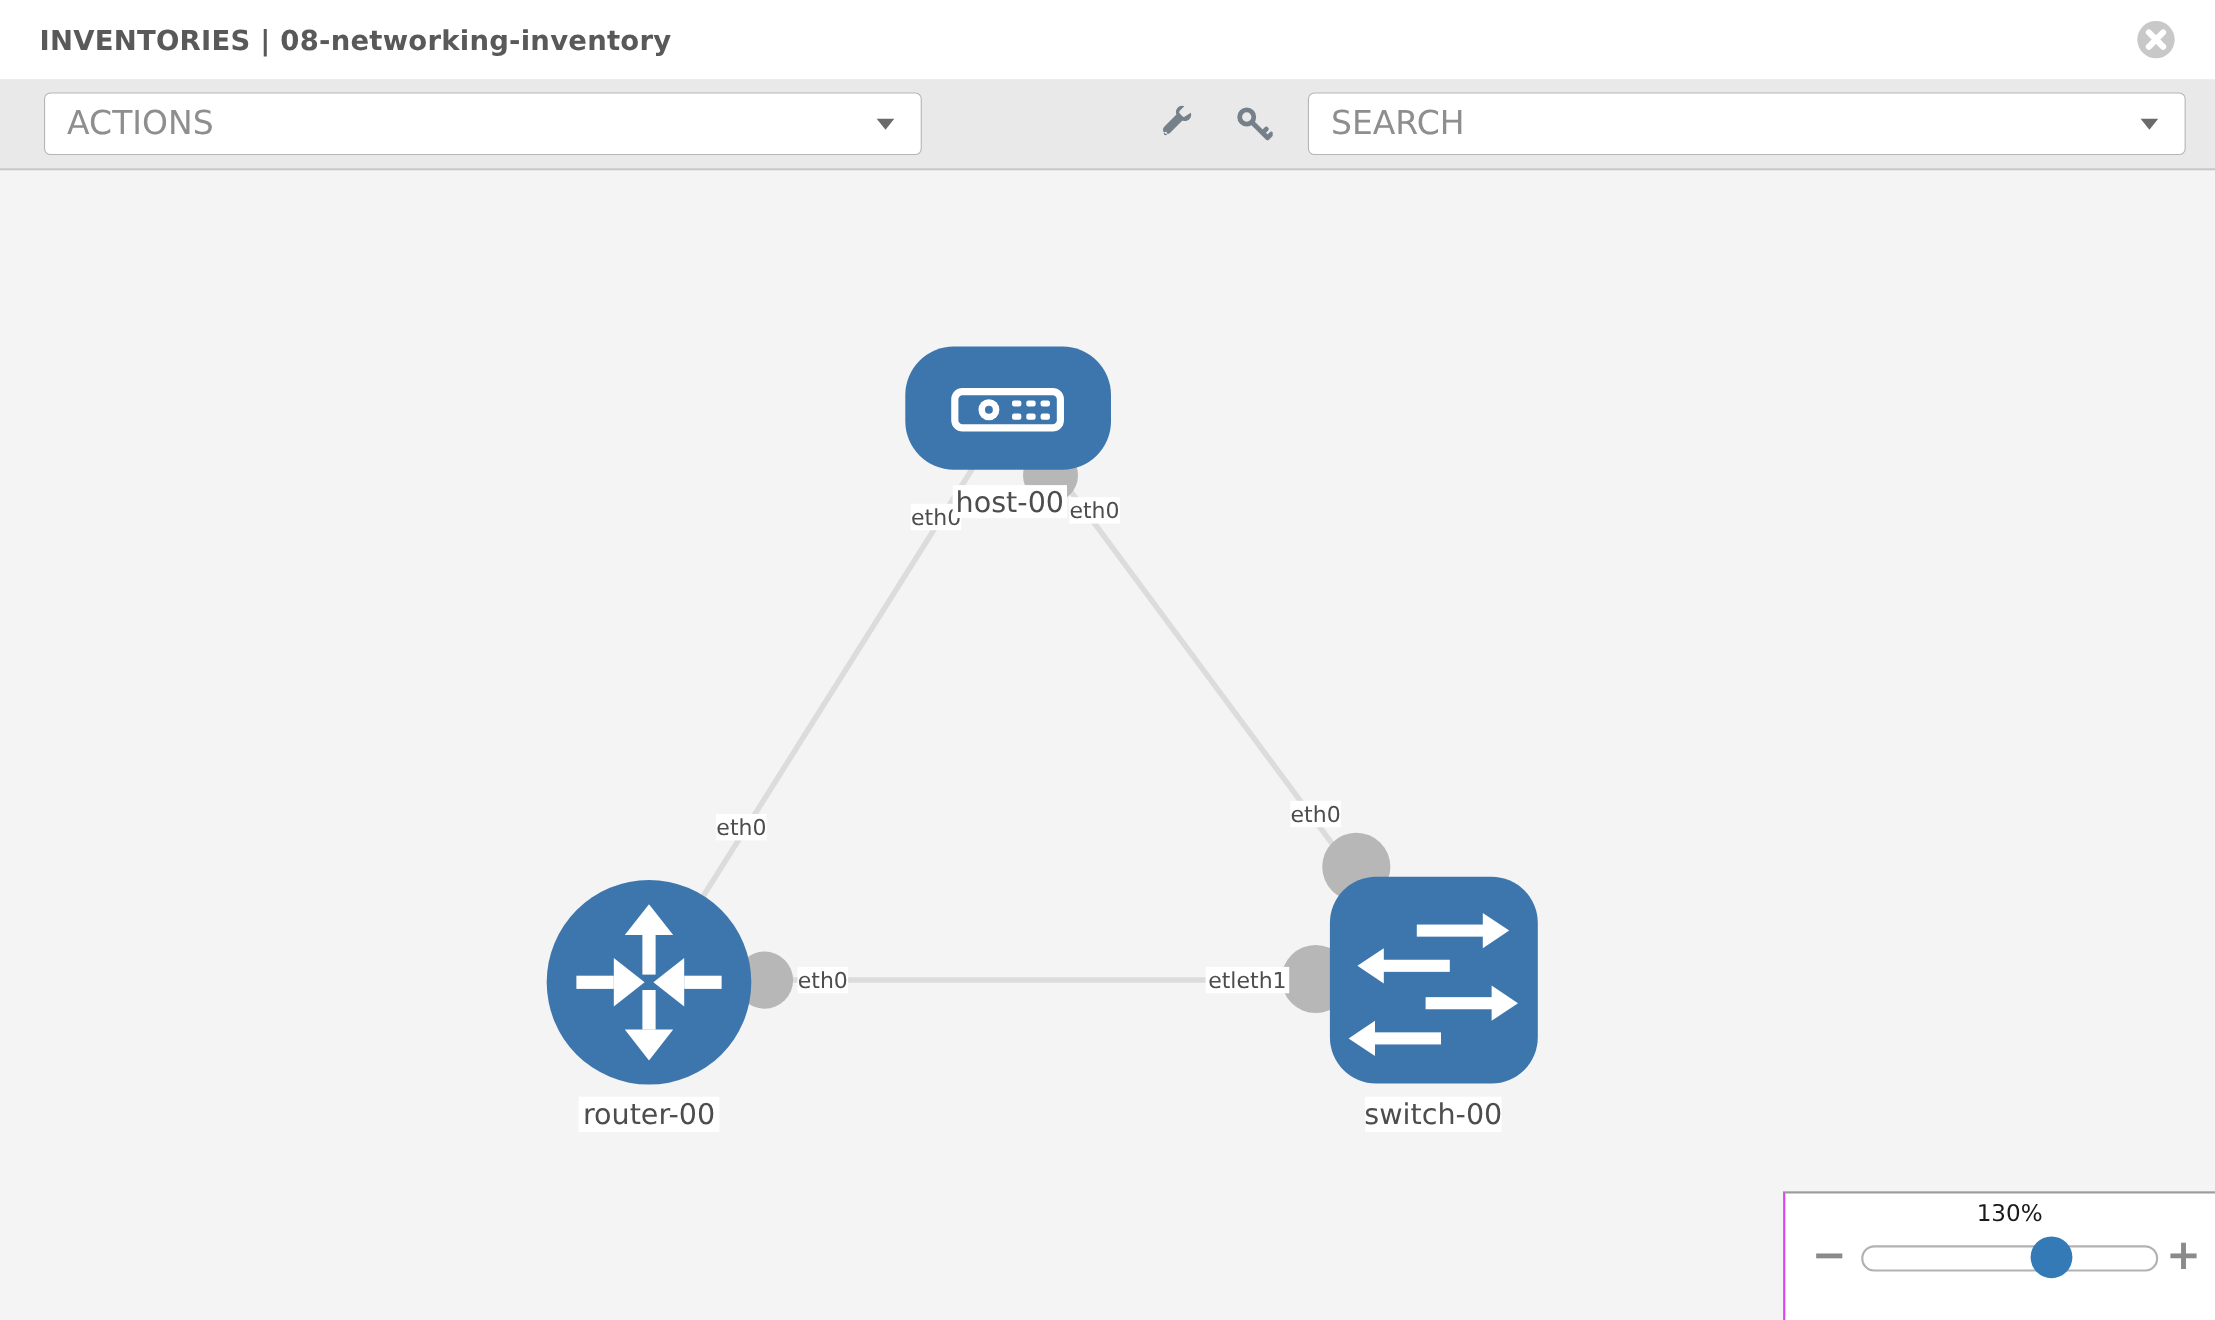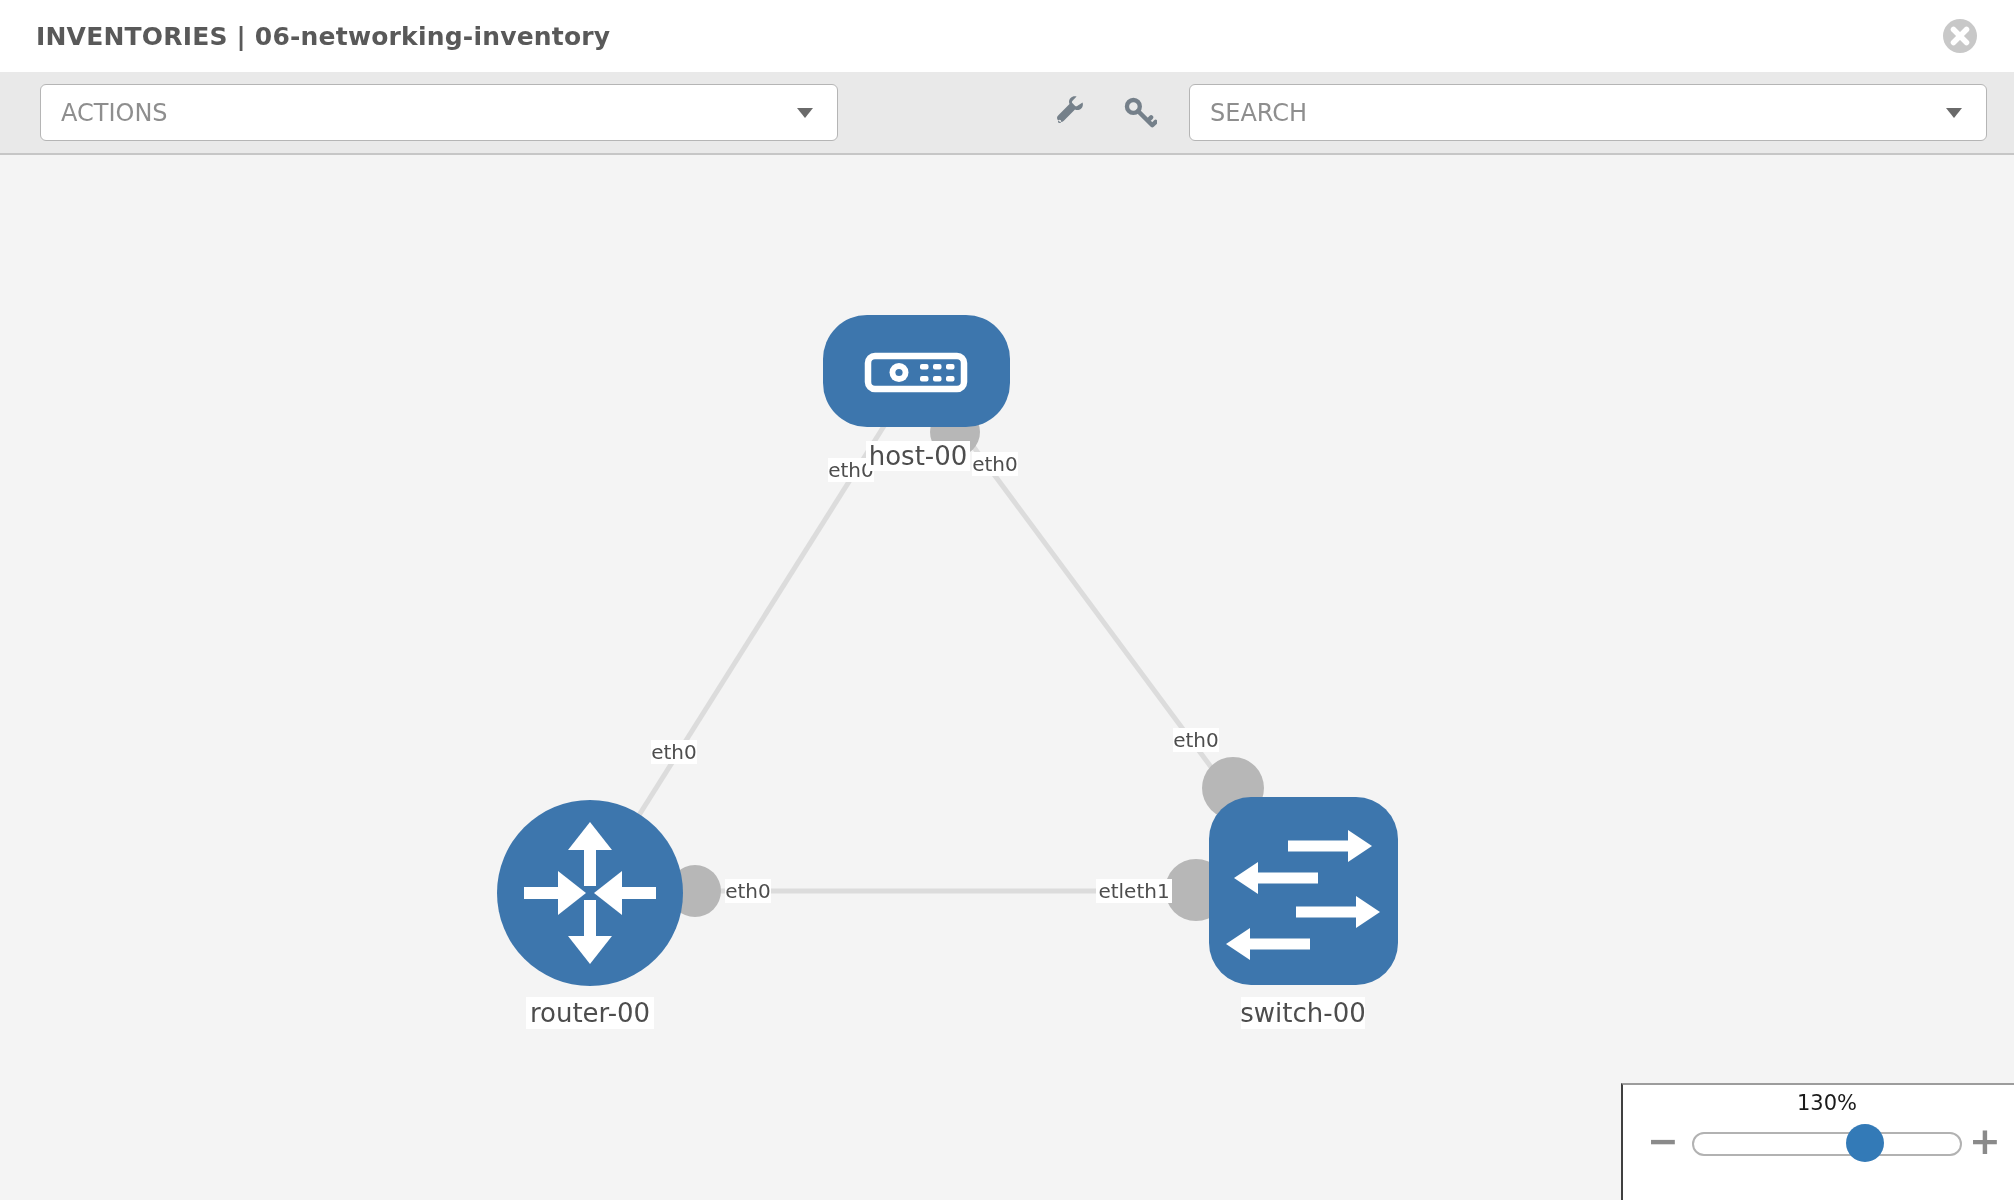--- a/index.html
+++ b/index.html
@@ -11,59 +11,59 @@
     justify-content:space-between;padding:0 36px;box-sizing:border-box;}
   .title{font-size:25px;font-weight:bold;color:#595959;letter-spacing:.2px;}
   .close-btn{width:36px;height:36px;cursor:pointer;flex:0 0 auto;}
 
   
   .toolbar{height:83px;background:#e9e9e9;border-bottom:2px solid #c6c6c6;
     display:flex;align-items:center;padding-left:40px;box-sizing:border-box;}
   .select-box{height:57px;background:#ffffff;border:1px solid #b5b5b5;border-radius:6px;
     display:flex;align-items:center;justify-content:space-between;
     padding:0 24px 0 20px;box-sizing:border-box;cursor:pointer;}
-  .select-box .lbl{font-size:24px;color:#8e8e8e;}
+  .select-box .lbl{font-size:30px;color:#8e8e8e;}
   .caret{width:0;height:0;border-left:8px solid transparent;border-right:8px solid transparent;
     border-top:10px solid #6a6a6a;}
   .actions-box{width:798px;}
   .search-box{width:798px;margin-left:32px;}
   .tool-icon{width:34px;height:34px;cursor:pointer;}
   .icon-wrench{margin-left:213px;}
   .icon-key{margin-left:38px;}
 
   
   .canvas{position:relative;width:2014px;height:1045px;background:#f4f4f4;overflow:hidden;}
   svg text{font-family:"DejaVu Sans","Liberation Sans",sans-serif;fill:#4d4d4d;}
   .net-label{font-size:20px;}
   .node-label{font-size:26px;}
   .link{stroke:#dcdcdc;stroke-width:5;}
   .iface{fill:#b7b7b7;}
   .node{fill:#3d76ad;}
 
   
   .zoom-panel{position:absolute;right:0;bottom:0;width:391px;height:115px;background:#ffffff;
-    border-top:2px solid #9c9c9c;border-left:2px solid #404040;box-sizing:content-box;}
+    border-top:2px solid #9c9c9c;border-left:2px solid #d946ef;box-sizing:content-box;}
   .zoom-percent{position:absolute;left:69px;top:6px;width:270px;text-align:center;
     font-size:21px;color:#1a1a1a;}
   .zoom-minus,.zoom-plus{position:absolute;top:36px;width:34px;text-align:center;
     font-size:38px;font-weight:bold;color:#8a8a8a;cursor:pointer;line-height:40px;}
   .zoom-minus{left:23px;}
   .zoom-plus{left:345px;}
   .zoom-track{position:absolute;left:69px;top:47px;width:266px;height:20px;background:#ffffff;
     border:2px solid #b2b2b2;border-radius:12px;cursor:pointer;}
   .zoom-thumb{position:absolute;left:223px;top:39px;width:38px;height:38px;border-radius:50%;
     background:#337ab7;cursor:grab;}
 </style>
 </head>
 <body>
 
 <div class="app">
 
   <div class="header">
-    <div class="title">INVENTORIES | 06-networking-inventory</div>
+    <div class="title">INVENTORIES | 08-networking-inventory</div>
     <svg class="close-btn" viewBox="0 0 36 36">
       <circle cx="18" cy="18" r="17" fill="#c8c8c8"></circle>
       <line x1="11.5" y1="11.5" x2="24.5" y2="24.5" stroke="#ffffff" stroke-width="5.5" stroke-linecap="round"></line>
       <line x1="24.5" y1="11.5" x2="11.5" y2="24.5" stroke="#ffffff" stroke-width="5.5" stroke-linecap="round"></line>
     </svg>
   </div>
 
   <div class="toolbar">
     <div class="select-box actions-box">
       <span class="lbl">ACTIONS</span>

